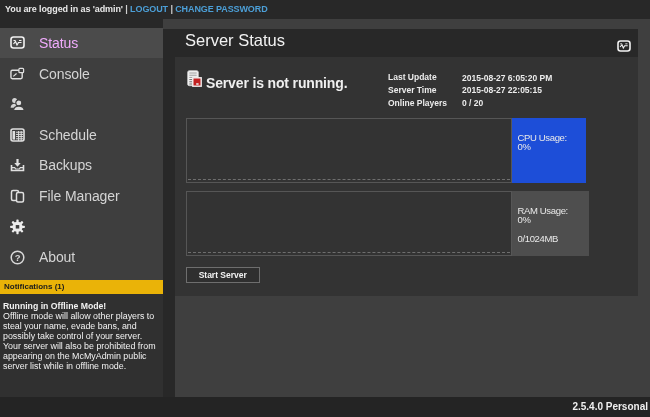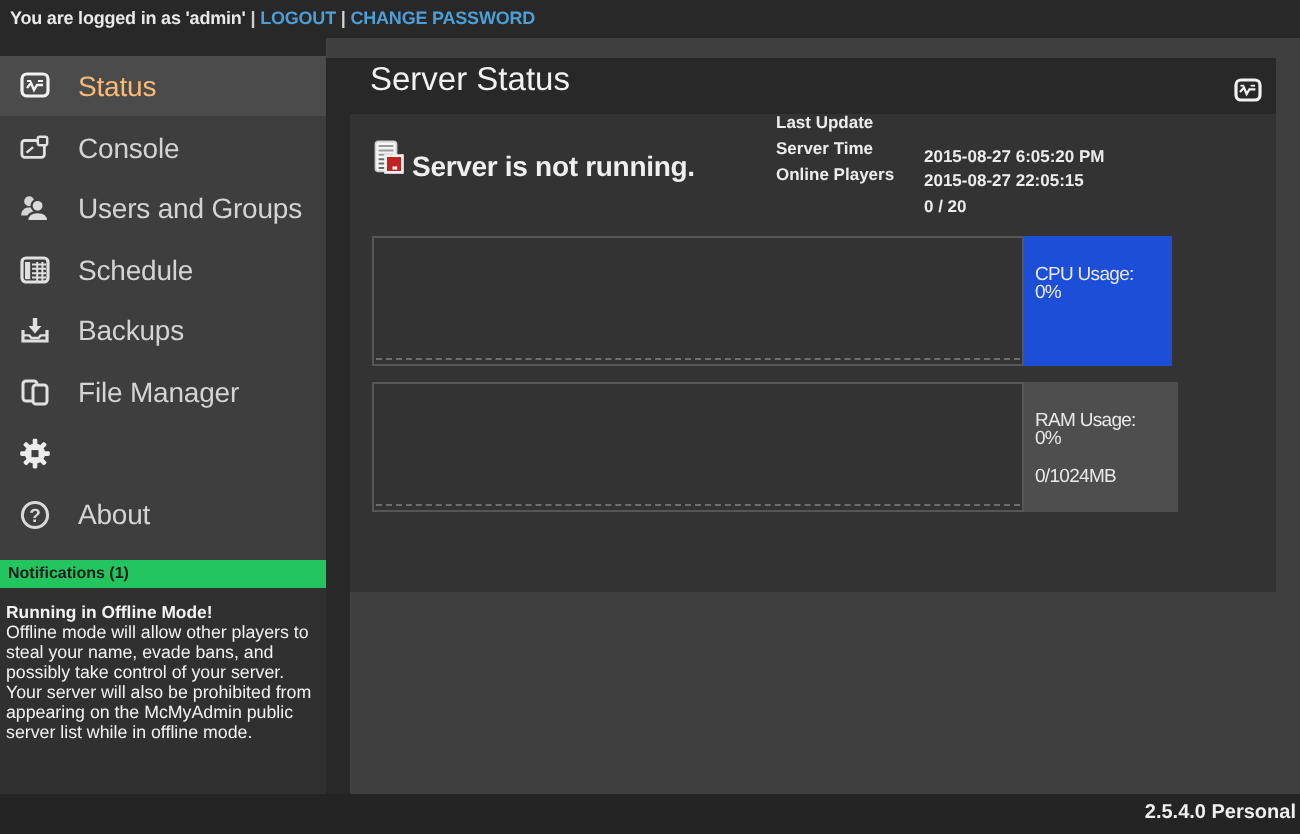--- a/index.html
+++ b/index.html
@@ -14,21 +14,21 @@
 
 <div class="abs" style="left:163px;top:19px;width:487px;height:378px;background:#3f3f3f"></div>
 
 <div class="abs" style="left:163px;top:29px;width:12px;height:368px;background:#282828"></div>
 
 <div class="abs" style="left:5px;top:0;height:19px;line-height:19px;font-size:9px;font-weight:bold;color:#e9e9e9;letter-spacing:-0.1px">You are logged in as 'admin' <span style="color:#d0d0d0">|</span> <span style="color:#4c9fd7">LOGOUT</span> <span style="color:#d0d0d0">|</span> <span style="color:#4c9fd7">CHANGE PASSWORD</span></div>
 
 <div class="abs" style="left:0;top:27.7px;width:163px;height:252.3px;background:#3e3e3e"></div>
 <div class="abs" style="left:0;top:27.7px;width:163px;height:30.6px;background:#4b4b4b"></div>
 
-<div class="mi" style="top:27.7px;color:#fdba74">
+<div class="mi" style="top:27.7px;color:#f0abfc">
   <span class="ic">
       <svg width="15" height="13" viewBox="0 0 15 13">
         <rect x="1" y="1" width="13" height="11" rx="2.5" fill="none" stroke="#f2f2f2" stroke-width="1.6"></rect>
         <path d="M3.5 8 L5.5 5.5 L7 9 L8.5 6.5 L11.5 6.5" fill="none" stroke="#f2f2f2" stroke-width="1.2"></path>
         <rect x="3.5" y="4" width="2" height="1" fill="#f2f2f2"></rect>
         <rect x="9" y="4" width="2.5" height="1" fill="#f2f2f2"></rect>
       </svg>
     </span>
   <span class="tx">Status</span>
 </div>
@@ -44,21 +44,20 @@
 </div>
 <div class="mi" style="top:88.9px">
   <span class="ic">
       <svg width="15" height="15" viewBox="0 0 15 15">
         <circle cx="4.6" cy="3.6" r="2.5" fill="#d4d4d4"></circle>
         <path d="M0.6 10.8 C0.6 8 2.4 6.8 4.6 6.8 C6.8 6.8 8.6 8 8.6 10.8 Z" fill="#d4d4d4"></path>
         <circle cx="8.8" cy="5.9" r="3" fill="#dcdcdc" stroke="#3e3e3e" stroke-width="1.1"></circle>
         <path d="M3.6 13.6 C3.6 10.3 5.9 9.1 8.8 9.1 C11.7 9.1 14.1 10.3 14.1 13.6 Z" fill="#dcdcdc" stroke="#3e3e3e" stroke-width="1.1"></path>
       </svg>
     </span>
-  <span class="tx">Users and Groups</span>
 </div>
 <div class="mi" style="top:119.5px">
   <span class="ic">
       <svg width="15" height="14" viewBox="0 0 15 14">
         <rect x="1" y="1" width="13" height="12" rx="2" fill="none" stroke="#e0e0e0" stroke-width="1.6"></rect>
         <rect x="2.5" y="3" width="2.6" height="8.6" fill="#e0e0e0"></rect>
         <g stroke="#e0e0e0" stroke-width="1">
           <path d="M6 4.2h7M6 6.4h7M6 8.6h7M6 10.8h7"></path>
         </g>
         <g stroke="#e0e0e0" stroke-width="1">
@@ -109,21 +108,21 @@
 <div class="mi" style="top:241.9px">
   <span class="ic">
       <svg width="15" height="15" viewBox="0 0 15 15">
         <circle cx="7.5" cy="7.5" r="6.3" fill="none" stroke="#d8d8d8" stroke-width="1.5"></circle>
         <text x="7.5" y="10.8" text-anchor="middle" font-family="Liberation Sans" font-size="9.5" font-weight="bold" fill="#d8d8d8">?</text>
       </svg>
     </span>
   <span class="tx">About</span>
 </div>
 
-<div class="abs" style="left:0;top:280px;width:163px;height:14px;background:#22c55e;color:#1c1c1c;font-size:8px;font-weight:bold;line-height:14px;padding-left:4px">Notifications (1)</div>
+<div class="abs" style="left:0;top:280px;width:163px;height:14px;background:#eab308;color:#1c1c1c;font-size:8px;font-weight:bold;line-height:14px;padding-left:4px">Notifications (1)</div>
 <div class="abs" style="left:0;top:294px;width:163px;height:103px;background:#303030;color:#f2f2f2;font-size:8.9px;line-height:10px;padding:6.5px 0 0 3px;white-space:nowrap">
 <b style="font-size:8.7px">Running in Offline Mode!</b><br>
 Offline mode will allow other players to<br>
 steal your name, evade bans, and<br>
 possibly take control of your server.<br>
 Your server will also be prohibited from<br>
 appearing on the McMyAdmin public<br>
 server list while in offline mode.
 </div>
 
@@ -147,29 +146,30 @@
           <path d="M2.3 9.6h3M2.3 11.8h3M2.3 14h3"></path>
         </g>
       </svg>
     <svg class="abs" style="left:5px;top:7px" width="10" height="10" viewBox="0 0 10 10">
         <rect x="0.8" y="0.8" width="8.4" height="8.4" fill="#c32222" stroke="#f0f0f0" stroke-width="1.4"></rect>
         <rect x="4.2" y="6.2" width="2.4" height="1.6" fill="#e9e9e9"></rect>
       </svg>
   </div>
   <div class="abs" style="left:31px;top:45.7px;font-size:14px;font-weight:bold;letter-spacing:-0.15px;color:#efefef">Server is not running.</div>
 
-  <div class="abs" style="left:213px;top:26px;font-size:8.5px;font-weight:bold;color:#ececec;line-height:12.8px">Last Update<br>Server Time<br>Online Players</div>
+  <div class="abs" style="left:213px;top:42px;font-size:8.5px;font-weight:bold;color:#ececec;line-height:12.8px">Last Update<br>Server Time<br>Online Players</div>
   <div class="abs" style="left:287px;top:42.6px;font-size:8.5px;font-weight:bold;color:#ececec;line-height:12.8px">2015-08-27 6:05:20 PM<br>2015-08-27 22:05:15<br>0 / 20</div>
 
   <div class="abs" style="left:10.5px;top:89px;width:326.5px;height:65px;border:1px solid #565656">
     <div class="abs" style="left:1px;right:1px;bottom:2px;border-top:1px dashed #6e6e6e"></div>
   </div>
   <div class="abs" style="left:337px;top:89px;width:73.5px;height:65px;background:#1d4ed8;color:#e9e9e9;font-size:9.5px;letter-spacing:-0.35px;line-height:9.3px;padding:15px 0 0 5.5px">CPU Usage:<br>0%</div>
 
   <div class="abs" style="left:10.5px;top:162px;width:326.5px;height:65px;border:1px solid #565656">
     <div class="abs" style="left:1px;right:1px;bottom:2px;border-top:1px dashed #6e6e6e"></div>
   </div>
   <div class="abs" style="left:337px;top:162px;width:77px;height:65px;background:#4e4e4e;color:#e9e9e9;font-size:9.5px;letter-spacing:-0.35px;line-height:9.3px;padding:15px 0 0 5.5px">RAM Usage:<br>0%<br><br>0/1024MB</div>
 
+  <div class="abs" style="left:10.5px;top:237.5px;width:74.5px;height:16.5px;border:1px solid #6e6e6e;background:#2f2f2f;color:#f2f2f2;font-size:8.5px;font-weight:bold;text-align:center;line-height:15px">Start Server</div>
 </div>
 
 <div class="abs" style="left:0;top:397px;width:650px;height:20px;background:#242424"></div>
 <div class="abs" style="right:2px;top:397px;height:20px;line-height:19px;font-size:10px;font-weight:bold;color:#efefef">2.5.4.0 Personal</div>
 
 </body></html>

